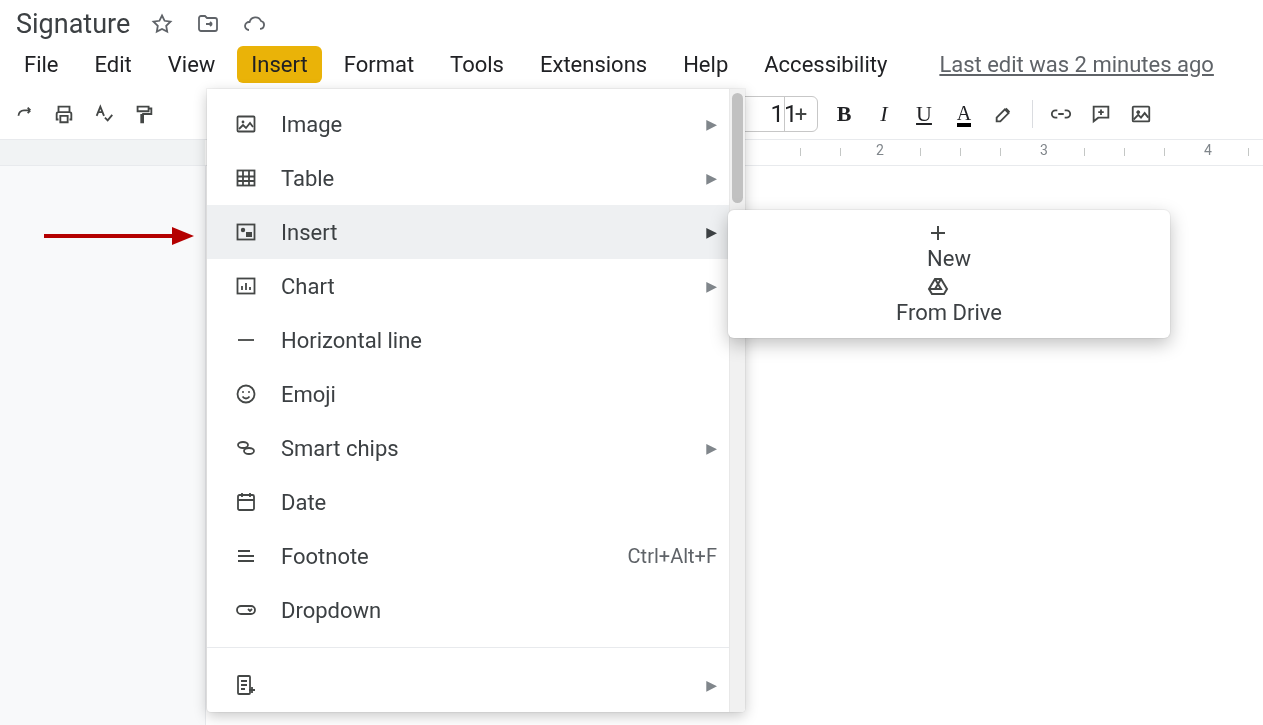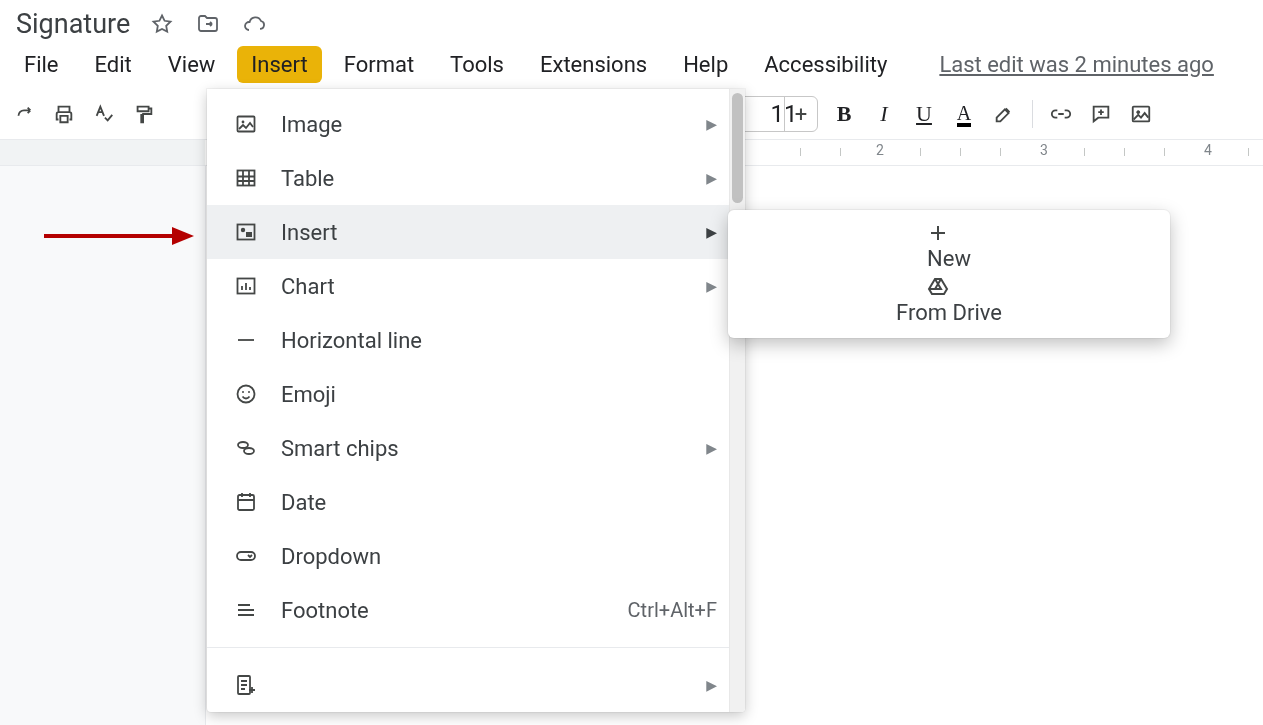--- a/index.html
+++ b/index.html
@@ -430,35 +430,35 @@
             <rect x="4" y="5" width="16" height="15" rx="1.5"></rect>
             <path d="M4 10h16M8 3v4M16 3v4"></path>
           </svg>
       </span>
       <span>Date</span>
     </div>
 
     <div class="dd-item">
       <span class="dd-icon">
         <svg viewBox="0 0 24 24">
+            <path d="M4 7h12M4 12h16M4 17h16"></path>
+          </svg>
+      </span>
+      <span>Footnote</span>
+      <span class="shortcut">Ctrl+Alt+F</span>
+    </div>
+
+    <div class="dd-item">
+      <span class="dd-icon">
+        <svg viewBox="0 0 24 24">
             <rect x="3" y="8" width="18" height="8" rx="4"></rect>
             <path d="m14 11 2 2 2-2"></path>
           </svg>
       </span>
       <span>Dropdown</span>
-    </div>
-
-    <div class="dd-item">
-      <span class="dd-icon">
-        <svg viewBox="0 0 24 24">
-            <path d="M4 7h12M4 12h16M4 17h16"></path>
-          </svg>
-      </span>
-      <span>Footnote</span>
-      <span class="shortcut">Ctrl+Alt+F</span>
     </div>
 
     <div class="dd-sep"></div>
 
     <div class="dd-item">
       <span class="dd-icon">
         <svg viewBox="0 0 24 24">
             <rect x="4" y="3" width="12" height="18" rx="1"></rect>
             <path d="M7 8h6M7 12h6M7 16h4"></path>
             <path d="M18 14v6M15 17h6"></path>

